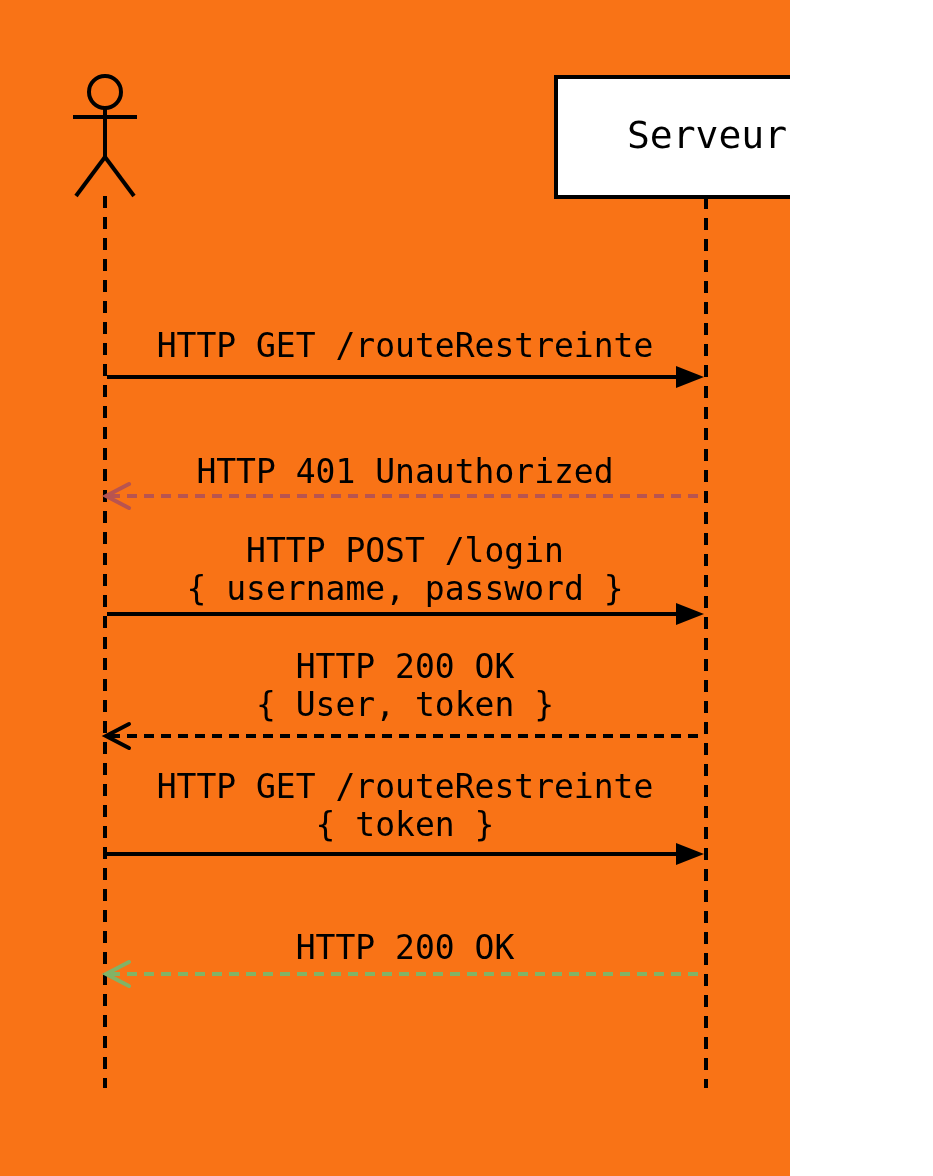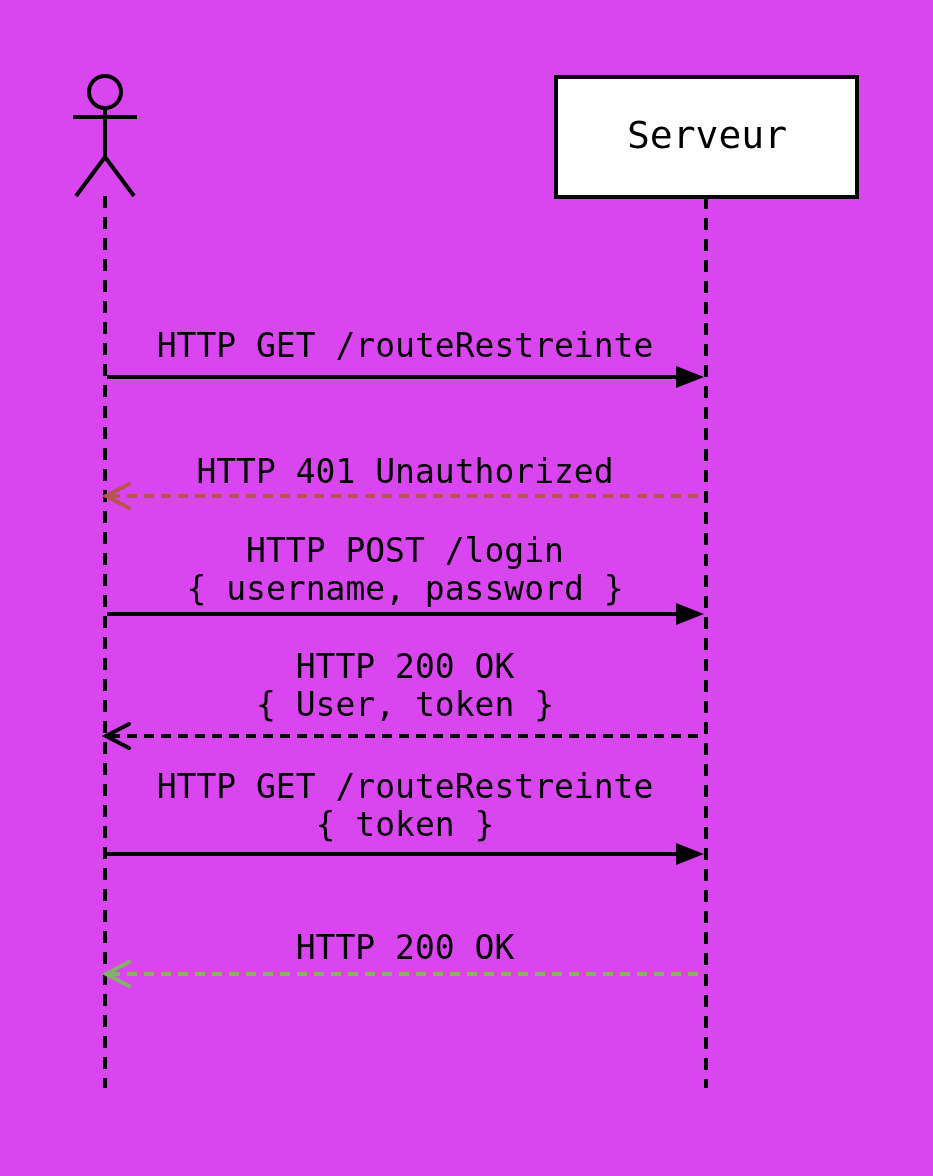--- a/index.html
+++ b/index.html
@@ -1,16 +1,16 @@
 <!DOCTYPE html>
 <html><head>
 <meta charset="utf-8">
 <style>
   html, body { margin: 0; padding: 0; background: #ffffff; }
-  .canvas { position: relative; width: 933px; height: 1176px; background: #d946ef; overflow: hidden; }
+  .canvas { position: relative; width: 790px; height: 1176px; background: #f97316; overflow: hidden; }
   svg text {
     font-family: "DejaVu Sans Mono", "Liberation Mono", monospace;
     font-size: 33px;
     text-anchor: middle;
     fill: #000000;
   }
   svg text.server-label { font-size: 38px; }
   .stroke { stroke: #000000; stroke-width: 4; fill: none; }
   .solidline { stroke: #000000; stroke-width: 4; fill: none; }
   .lifeline { stroke: #000000; stroke-width: 4; fill: none; stroke-dasharray: 12 9; }

